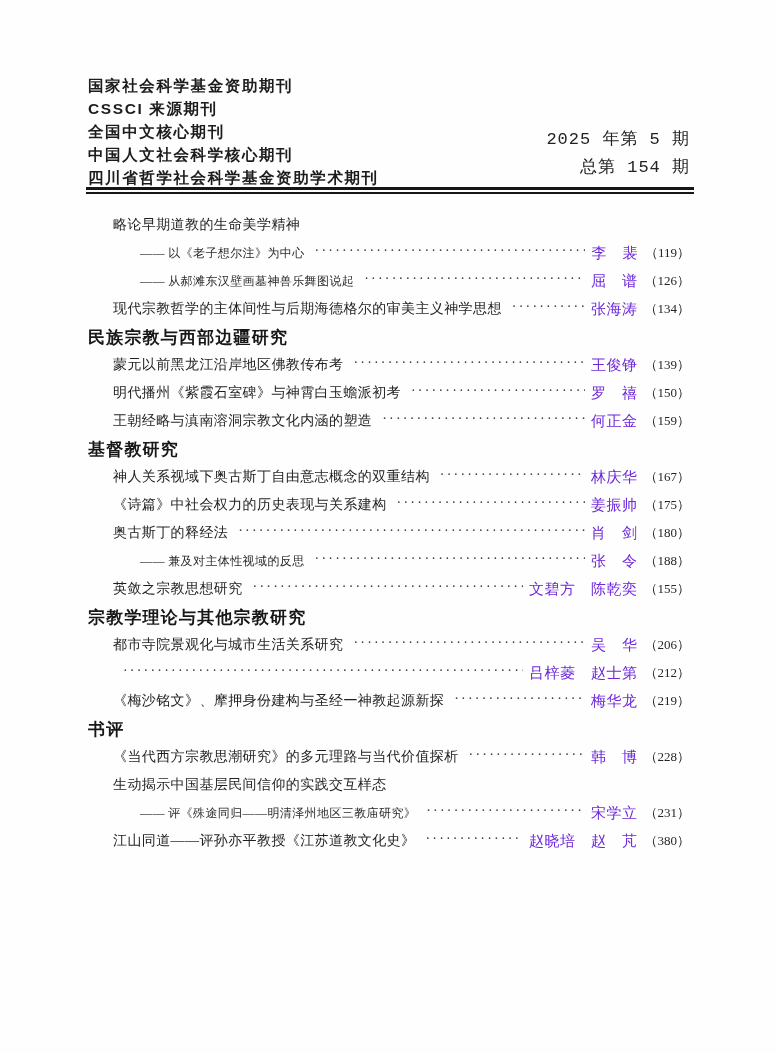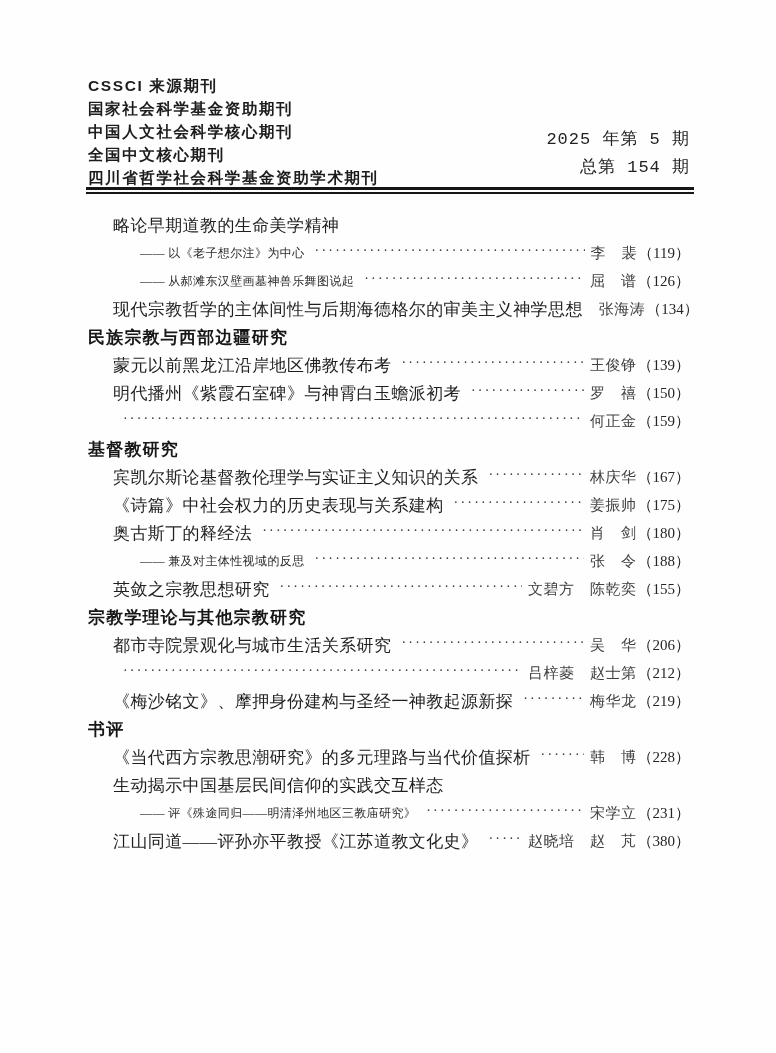--- a/index.html
+++ b/index.html
@@ -72,60 +72,60 @@
     font-weight: bold;
     font-size: 17px;
     letter-spacing: 1.2px;
     color: #171717;
     text-align: center;
   }
   .row.entry, .row.title { padding-left: 25px; }
   .row.sub { padding-left: 52px; }
   .row .text {
     white-space: nowrap;
-    font-size: 17px;
+    font-size: 14px;
     letter-spacing: 0.4px;
   }
   .row.sub .text {
     font-size: 12px;
     color: #2a2a2a;
   }
   .leader {
     flex: 1 1 0;
     overflow: hidden;
     white-space: nowrap;
     font-size: 14px;
     letter-spacing: 2.2px;
     color: #3b3b3b;
     margin: 0 6px 0 10px;
     transform: translateY(-2px);
   }
   .author {
     white-space: nowrap;
     font-size: 15px;
     letter-spacing: 0.5px;
-    color: #404040;
+    color: #6d28d9;
   }
   .pageno {
     white-space: nowrap;
-    font-size: 15px;
-    margin-left: 1px;
+    font-size: 13px;
+    margin-left: 7px;
     color: #252525;
   }
 </style>
 </head>
 <body>
 
 <div class="page">
 
   <div class="masthead-left">
+    <div class="designation">国家社会科学基金资助期刊</div>
     <div class="designation">CSSCI 来源期刊</div>
-    <div class="designation">国家社会科学基金资助期刊</div>
+    <div class="designation">全国中文核心期刊</div>
     <div class="designation">中国人文社会科学核心期刊</div>
-    <div class="designation">全国中文核心期刊</div>
     <div class="designation">四川省哲学社会科学基金资助学术期刊</div>
   </div>
 
   <div class="masthead-right">
     <div class="issue-line">2025 年第 5 期</div>
     <div class="issue-line">总第 154 期</div>
   </div>
 
   <div class="double-rule"></div>
 
@@ -160,29 +160,30 @@
         <span class="author">王俊铮</span>
         <span class="pageno">（139）</span>
       </div>
       <div class="row entry">
         <span class="text">明代播州《紫霞石室碑》与神霄白玉蟾派初考</span>
         <span class="leader">··············································································································</span>
         <span class="author">罗　禧</span>
         <span class="pageno">（150）</span>
       </div>
       <div class="row entry">
+        <span class="text">王朝经略与滇南溶洞宗教文化内涵的塑造</span>
         <span class="leader">··············································································································</span>
         <span class="author">何正金</span>
         <span class="pageno">（159）</span>
       </div>
       <div class="row section">
         <span class="text">基督教研究</span>
       </div>
       <div class="row entry">
-        <span class="text">宾凯尔斯论基督教伦理学与实证主义知识的关系</span>
+        <span class="text">神人关系视域下奥古斯丁自由意志概念的双重结构</span>
         <span class="leader">··············································································································</span>
         <span class="author">林庆华</span>
         <span class="pageno">（167）</span>
       </div>
       <div class="row entry">
         <span class="text">《诗篇》中社会权力的历史表现与关系建构</span>
         <span class="leader">··············································································································</span>
         <span class="author">姜振帅</span>
         <span class="pageno">（175）</span>
       </div>

